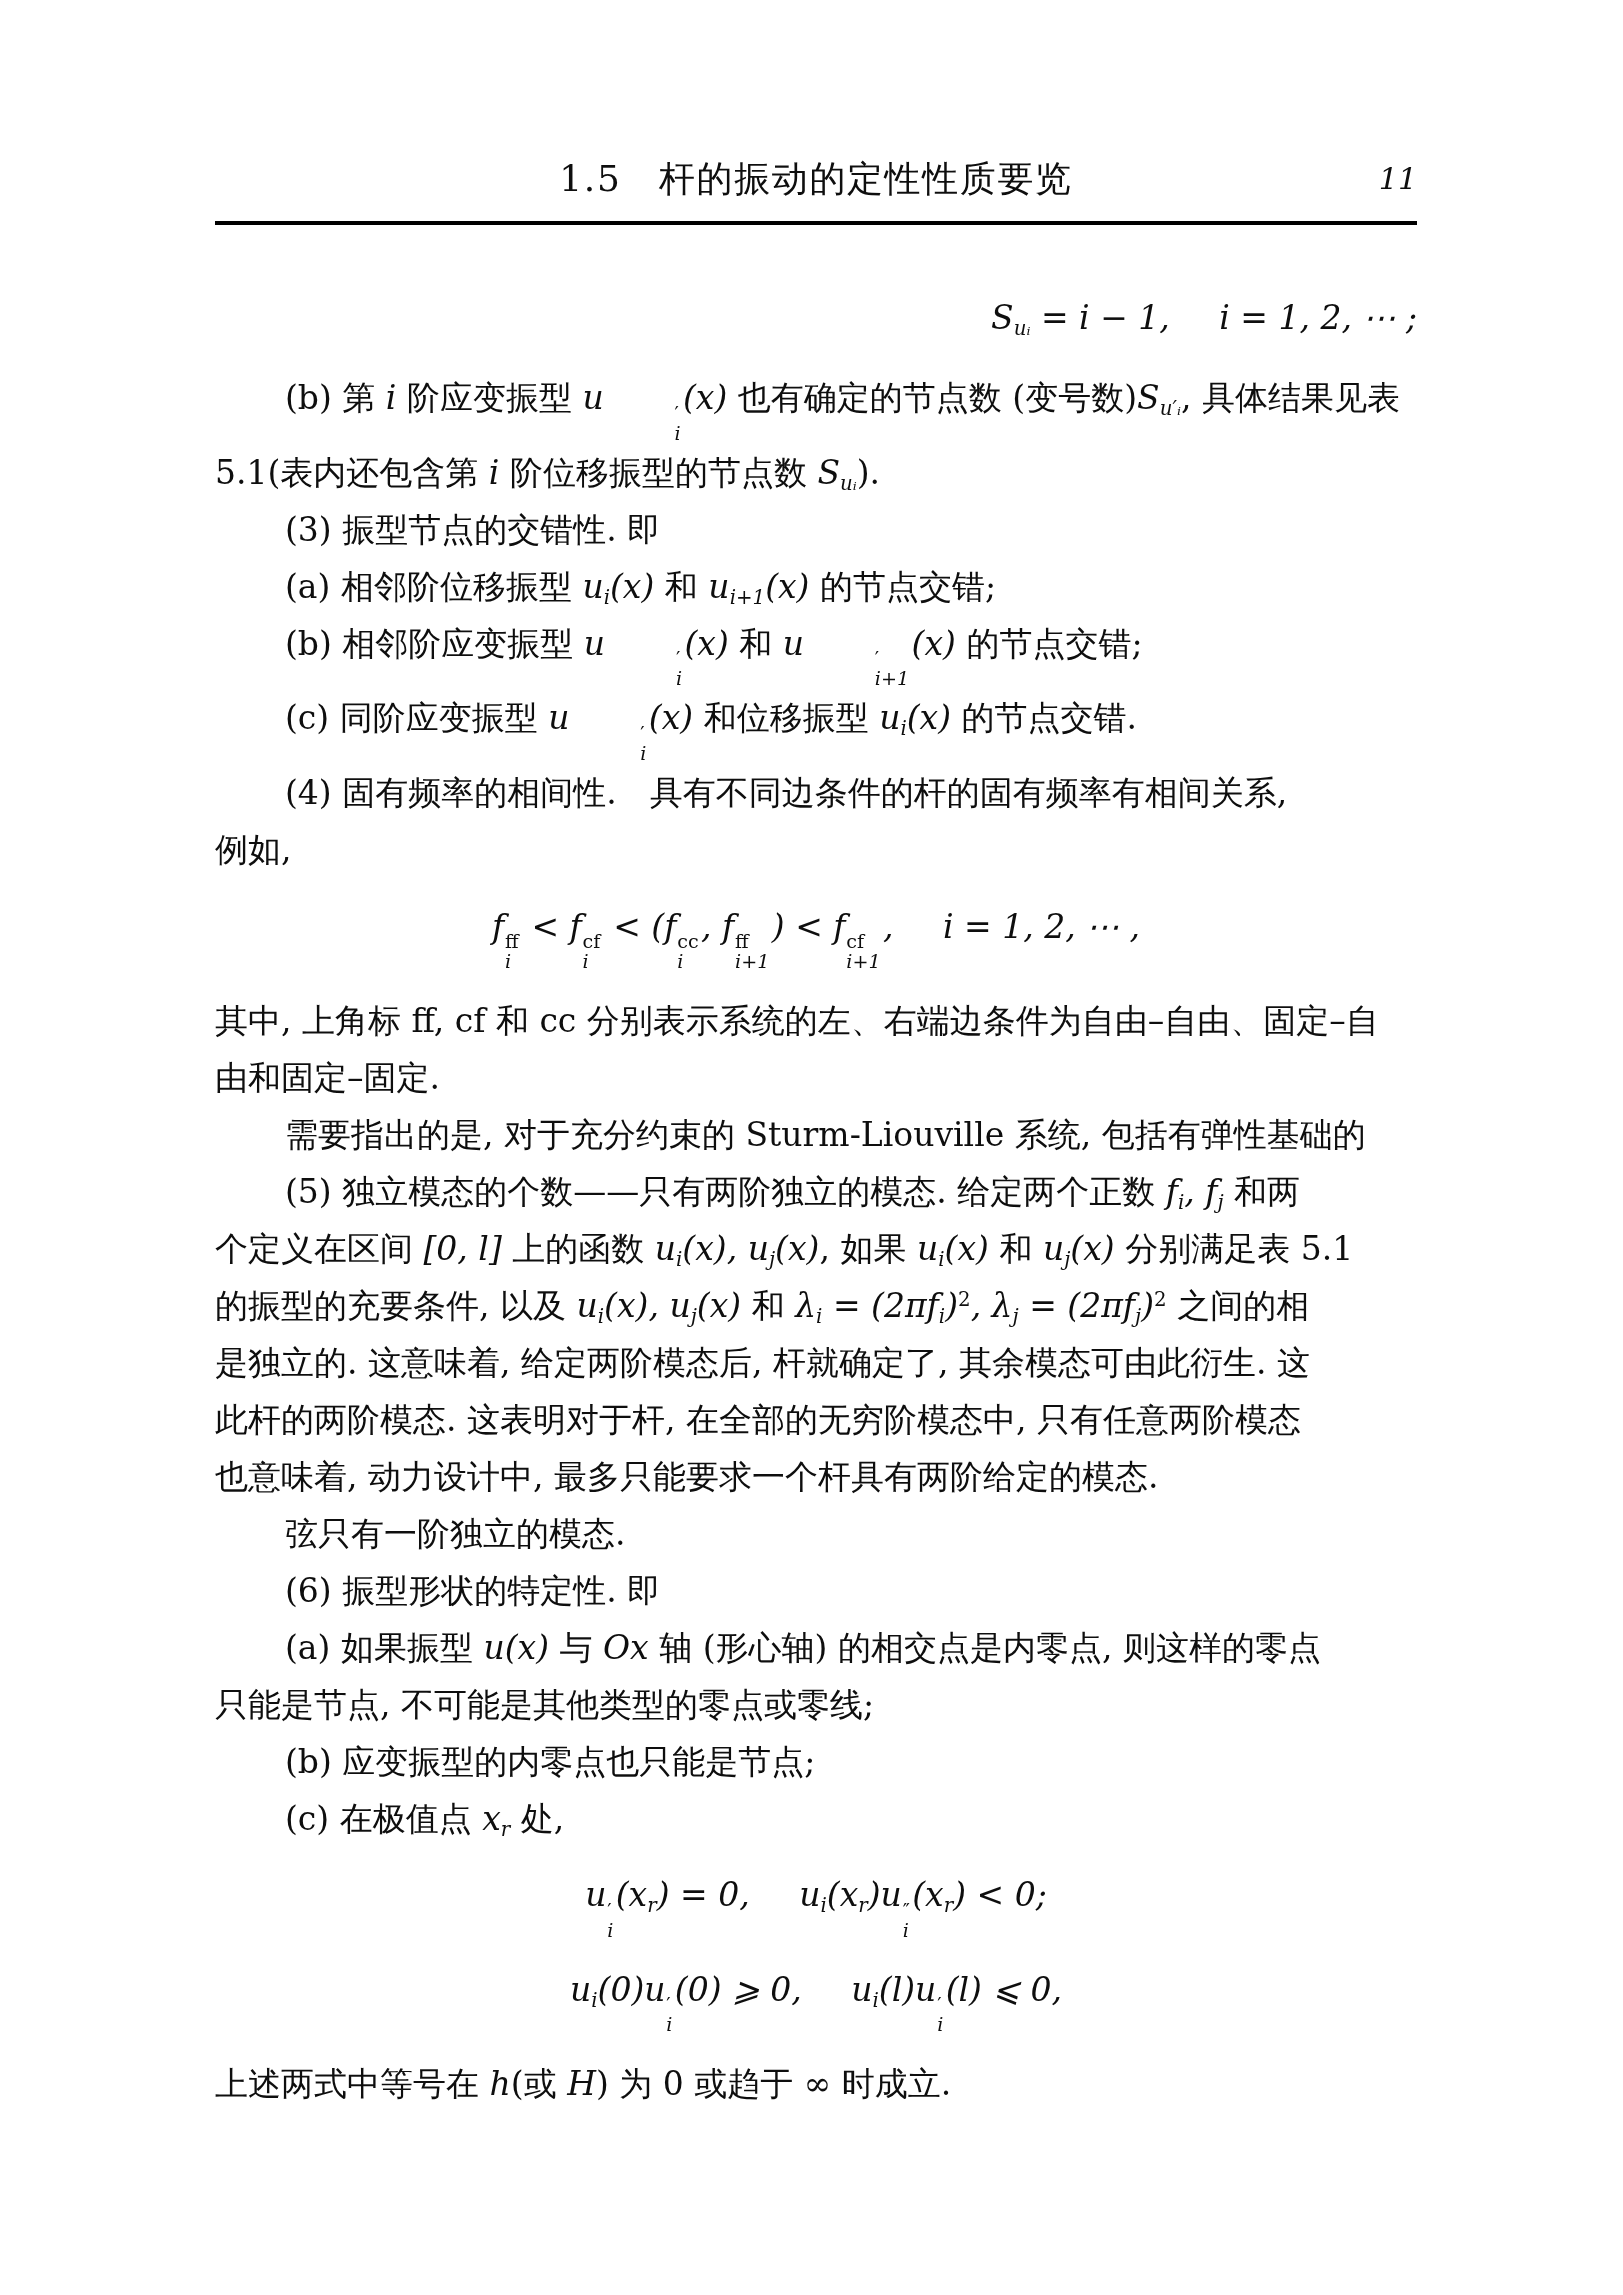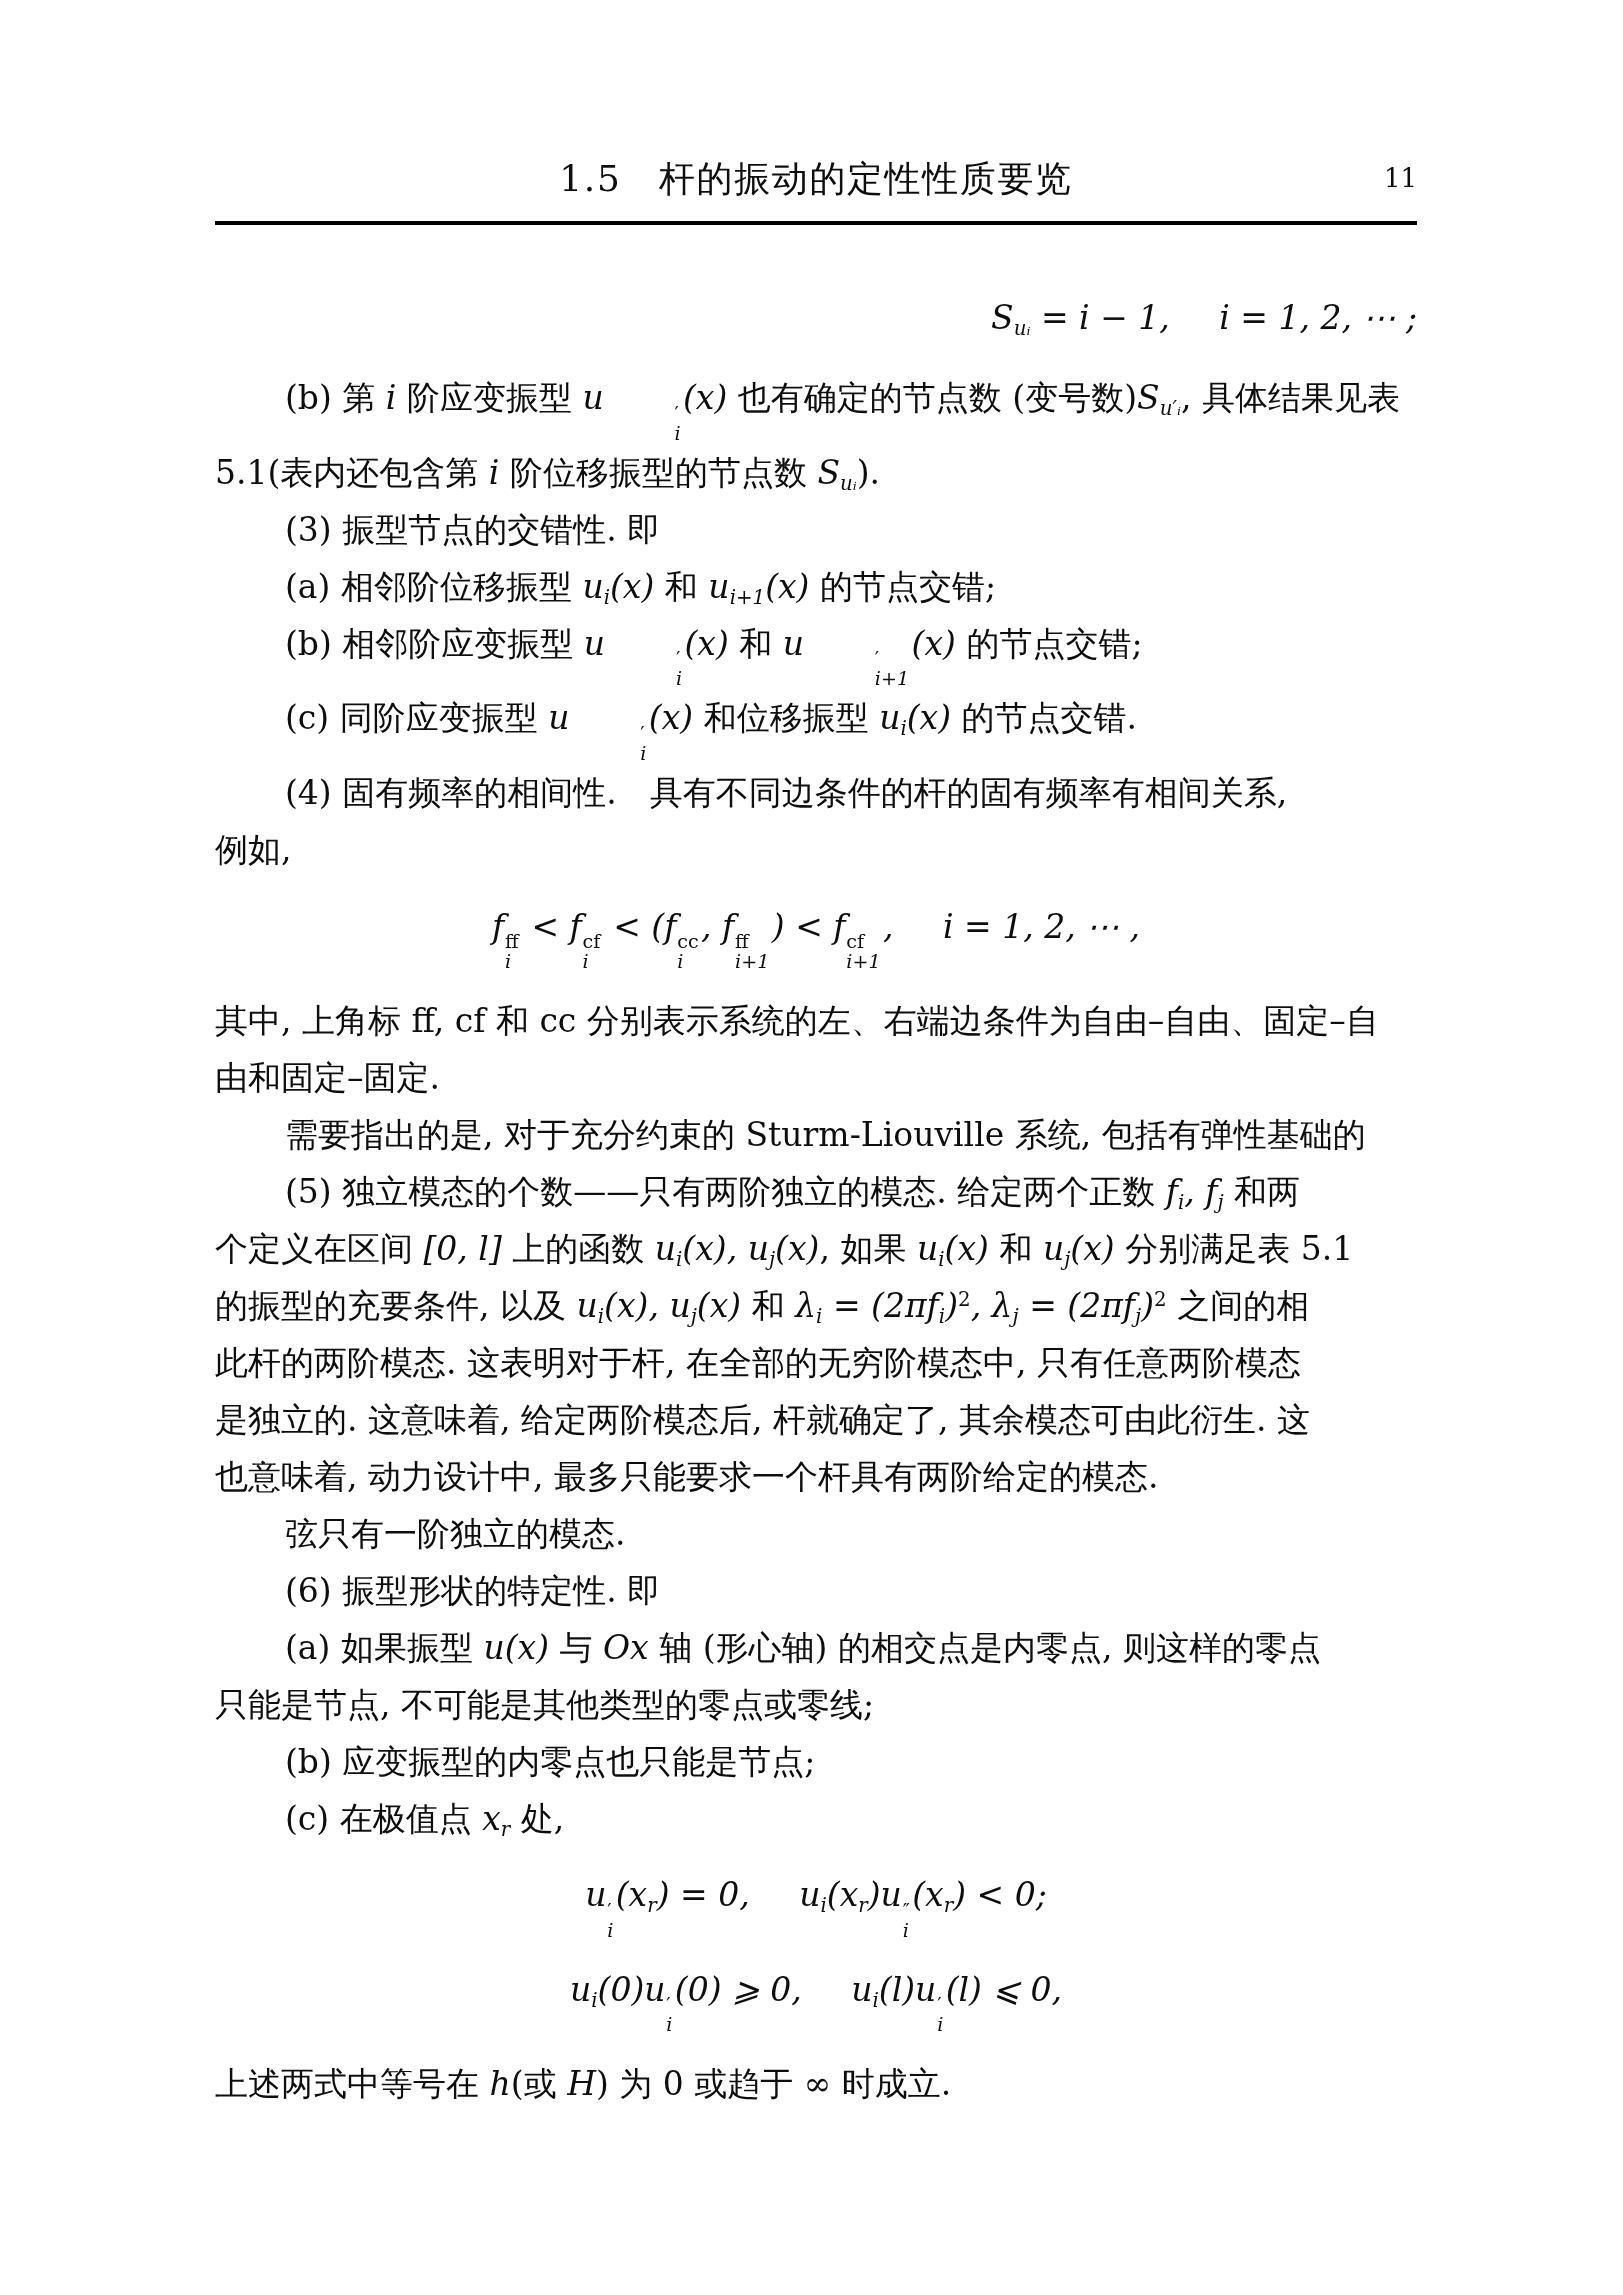--- a/index.html
+++ b/index.html
@@ -25,22 +25,23 @@
     font-size:36px;
     line-height:39px;
     letter-spacing:1.6px;
   }
   .page-number{
     position:absolute;
     top:159px;
     right:207px;
     width:81px;
     text-align:right;
-    font-size:26px;
+    font-size:30px;
     line-height:39px;
+    font-style:italic;
   }
   .rule{
     position:absolute;
     top:221px;
     left:215px;
     width:1202px;
     height:4.1px;
     background:#000;
   }
   .content{
@@ -118,22 +119,22 @@
         </span><span class="mi">) &lt; f</span><span class="supsub">
           <span class="ss-sup">cf</span>
           <span class="ss-sub mi">i+1</span>
         </span><span class="mi">,  i = 1, 2, ⋯ ,</span></div>
       <div class="line flush"><span>其中, 上角标 ff, cf 和 cc 分别表示系统的左、右端边条件为自由–自由、固定–自</span></div>
       <div class="line flush"><span>由和固定–固定.</span></div>
       <div class="line indent"><span>需要指出的是, 对于充分约束的 Sturm-Liouville 系统, 包括有弹性基础的</span></div>
       <div class="line indent"><span>(5) 独立模态的个数——只有两阶独立的模态. 给定两个正数 </span><span class="mi">f</span><sub class="mi">i</sub><span class="mi">, f</span><sub class="mi">j</sub><span> 和两</span></div>
       <div class="line flush"><span>个定义在区间 </span><span class="mi">[0, l]</span><span> 上的函数 </span><span class="mi">u</span><sub class="mi">i</sub><span class="mi">(x), u</span><sub class="mi">j</sub><span class="mi">(x)</span><span>, 如果 </span><span class="mi">u</span><sub class="mi">i</sub><span class="mi">(x)</span><span> 和 </span><span class="mi">u</span><sub class="mi">j</sub><span class="mi">(x)</span><span> 分别满足表 5.1</span></div>
       <div class="line flush"><span>的振型的充要条件, 以及 </span><span class="mi">u</span><sub class="mi">i</sub><span class="mi">(x), u</span><sub class="mi">j</sub><span class="mi">(x)</span><span> 和 </span><span class="mi">λ</span><sub class="mi">i</sub><span class="mi"> = (2πf</span><sub class="mi">i</sub><span class="mi">)</span><sup>2</sup><span class="mi">, λ</span><sub class="mi">j</sub><span class="mi"> = (2πf</span><sub class="mi">j</sub><span class="mi">)</span><sup>2</sup><span> 之间的相</span></div>
+      <div class="line flush"><span>是独立的. 这意味着, 给定两阶模态后, 杆就确定了, 其余模态可由此衍生. 这</span></div>
       <div class="line flush"><span>此杆的两阶模态. 这表明对于杆, 在全部的无穷阶模态中, 只有任意两阶模态</span></div>
-      <div class="line flush"><span>是独立的. 这意味着, 给定两阶模态后, 杆就确定了, 其余模态可由此衍生. 这</span></div>
       <div class="line flush"><span>也意味着, 动力设计中, 最多只能要求一个杆具有两阶给定的模态.</span></div>
       <div class="line indent"><span>弦只有一阶独立的模态.</span></div>
       <div class="line indent"><span>(6) 振型形状的特定性. 即</span></div>
       <div class="line indent"><span>(a) 如果振型 </span><span class="mi">u(x)</span><span> 与 </span><span class="mi">Ox</span><span> 轴 (形心轴) 的相交点是内零点, 则这样的零点</span></div>
       <div class="line flush"><span>只能是节点, 不可能是其他类型的零点或零线;</span></div>
       <div class="line indent"><span>(b) 应变振型的内零点也只能是节点;</span></div>
       <div class="line indent"><span>(c) 在极值点 </span><span class="mi">x</span><sub class="mi">r</sub><span> 处,</span></div>
       <div class="line formula"><span class="mi">u</span><span class="supsub">
           <span class="ss-sup">′</span>
           <span class="ss-sub mi">i</span>

